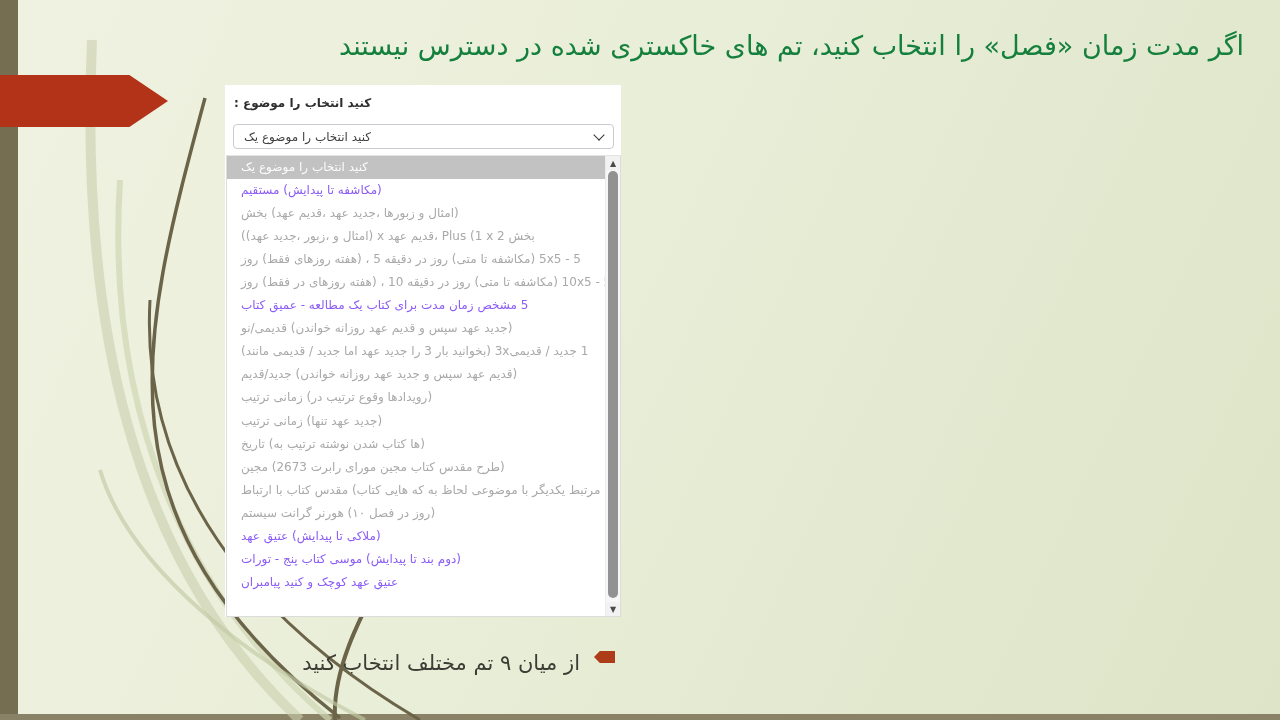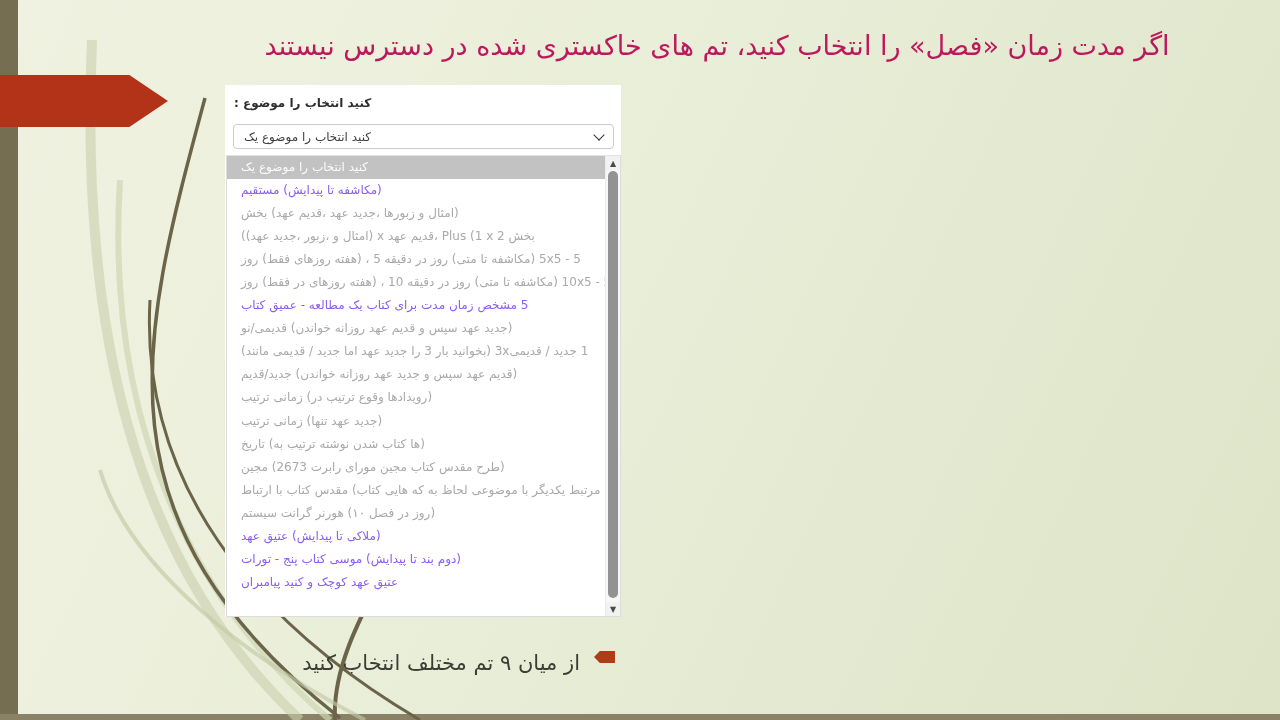--- a/index.html
+++ b/index.html
@@ -17,22 +17,22 @@
 
   
   .red-arrow{
     left:0;top:75px;width:168px;height:52px;background:#b23318;
     clip-path:polygon(0 0,77% 0,100% 50%,77% 100%,0 100%);
   }
 
   
   .slide-title{
     top:30px;right:36px;left:190px;height:42px;
-    direction:rtl;text-align:center;
-    font-size:27px;color:#be185d;letter-spacing:0;
+    direction:rtl;text-align:right;
+    font-size:27px;color:#15803d;letter-spacing:0;
     white-space:nowrap;
   }
 
   
   .panel{
     left:225px;top:85px;width:396px;height:532px;background:#ffffff;
   }
   .panel-label{
     position:absolute;left:9px;top:11px;right:8px;
     font-size:12px;font-weight:700;color:#2e2e2e;

